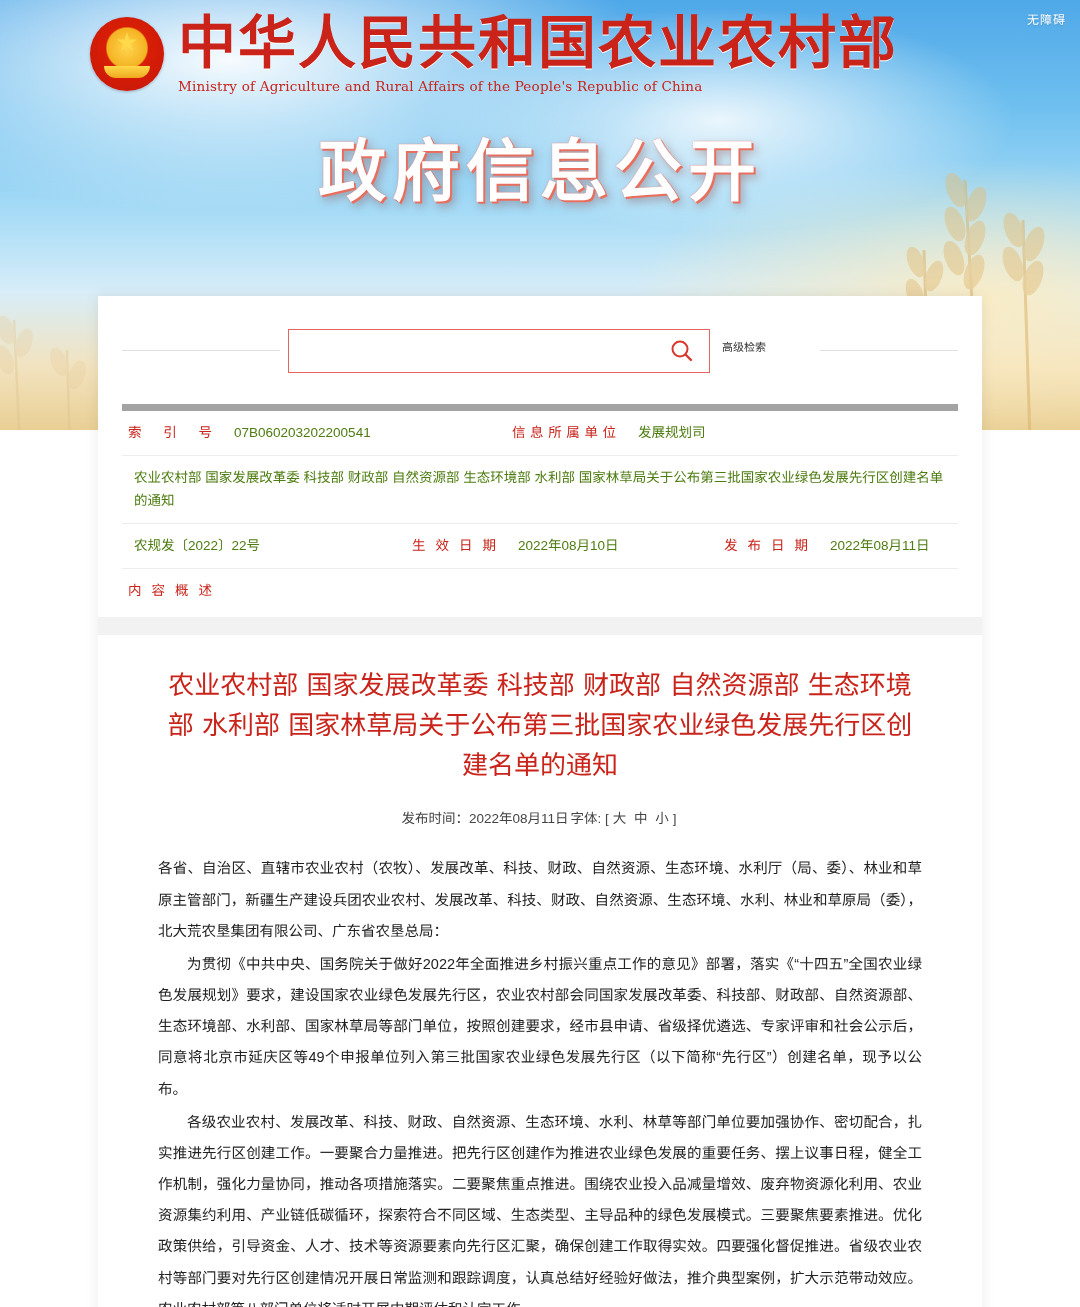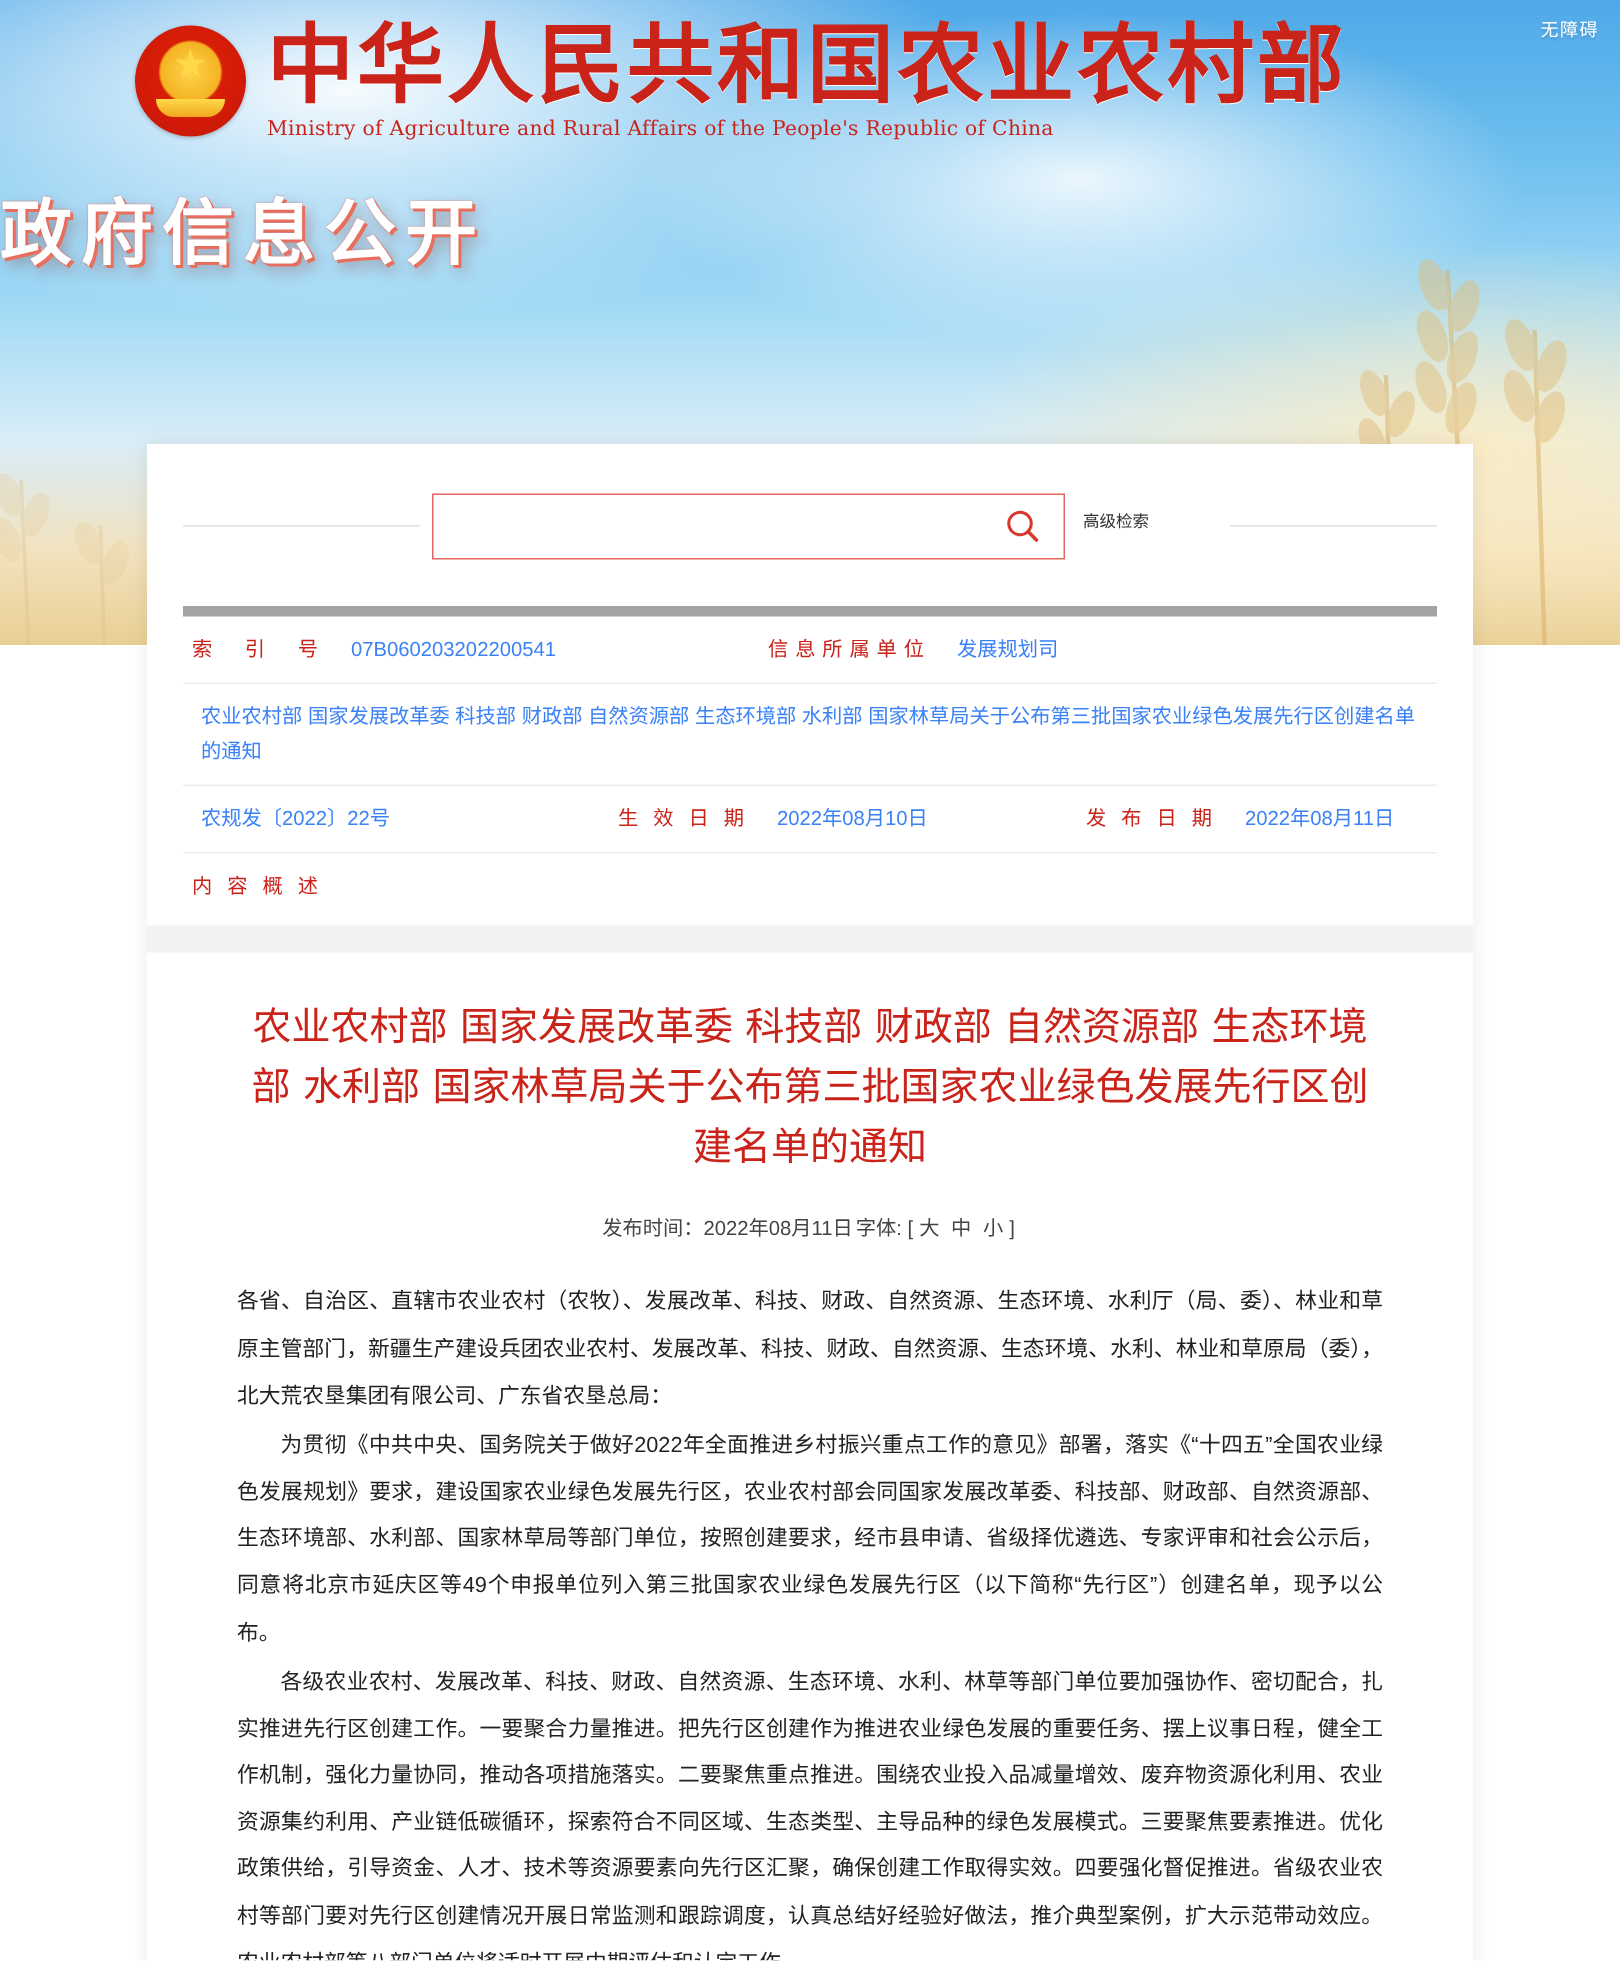--- a/index.html
+++ b/index.html
@@ -111,24 +111,24 @@
     color: #c9231a;
     letter-spacing: 0.2px;
     white-space: nowrap;
   }
 
   .banner-headline {
     position: absolute;
     left: 0;
     right: 0;
     top: 116px;
-    text-align: left;
+    text-align: center;
     font-family: Liberation Sans, sans-serif;
     font-weight: bold;
-    font-size: 48px;
+    font-size: 68px;
     letter-spacing: 6px;
     color: #ffffff;
     text-shadow:
       0 0 1px #e0554a,
       2px 2px 0 #e8705f,
       4px 5px 10px rgba(120,30,20,0.35);
   }
 
   
   .content {
@@ -215,21 +215,21 @@
   }
   .meta-row:last-child { border-bottom: none; }
   .mlabel {
     color: #c9231a;
     padding: 10px 10px 10px 6px;
     white-space: nowrap;
     flex: none;
   }
   .mval {
     padding: 10px 10px 10px 12px;
-    color: #3b82f6;
+    color: #4d7c0f;
     line-height: 1.75;
   }
   .w-idx  { width: 84px; text-align: justify; text-align-last: justify; }
   .w-unit { width: 104px; text-align: justify; text-align-last: justify; }
   .w-name { width: 84px; text-align: justify; text-align-last: justify; }
   .w-doc  { width: 84px; text-align: justify; text-align-last: justify; }
   .w-eff  { width: 84px; text-align: justify; text-align-last: justify; }
   .w-pub  { width: 84px; text-align: justify; text-align-last: justify; }
   .w-sum  { width: 84px; text-align: justify; text-align-last: justify; }
   .val-idx { width: 262px; }

